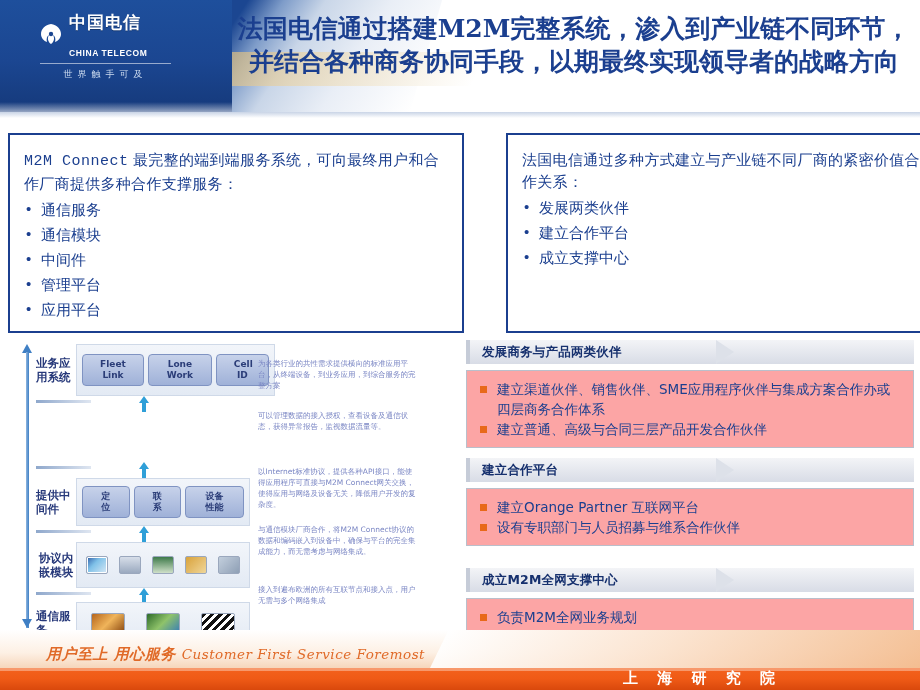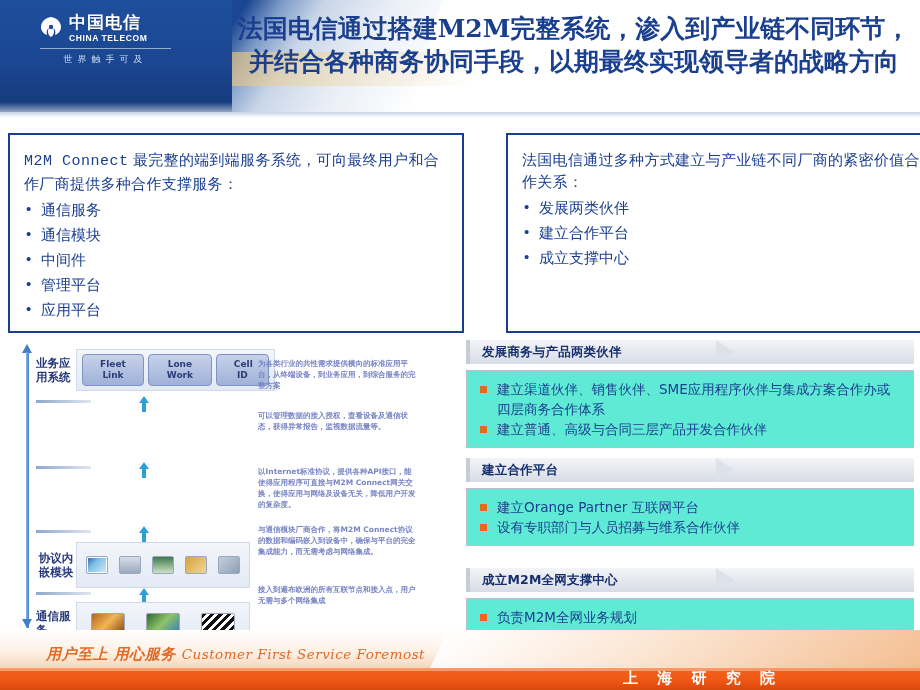--- a/index.html
+++ b/index.html
@@ -37,21 +37,21 @@
     background: linear-gradient(180deg,#c9d4e6,#ffffff); z-index:1;
   }
   .logo-wrap { position:absolute; left:38px; top:12px; width:135px; z-index:5; color:#fff; }
   .logo-row { display:flex; align-items:center; gap:5px; }
   .logo-mark { width:26px; height:26px; position:relative; flex:0 0 26px; }
   .logo-cn {
     font-family:"DejaVu Sans","Liberation Sans",sans-serif;
     font-size:17px; font-weight:bold; letter-spacing:1px; line-height:20px;
     text-shadow:0 1px 0 rgba(0,0,0,.25);
   }
-  .logo-en { font-size:8.5px; font-weight:bold; letter-spacing:.6px; margin-top:1px; }
+  .logo-en { font-size:8.5px; font-weight:bold; letter-spacing:.6px; margin-top:16px; }
   .logo-divider { height:1px; background:rgba(255,255,255,.55); margin:5px 2px 4px 2px; }
   .logo-tag {
     font-size:9px; letter-spacing:5px; color:#cddcf0; text-align:center;
     font-family:"DejaVu Sans","Liberation Sans",sans-serif;
   }
   .hdr-title {
     position:absolute; left:236px; top:12px; width:676px; z-index:6;
     color:#1b3f8f; font-size:25px; line-height:33px; font-weight:bold;
     font-family:"DejaVu Serif","Liberation Serif",serif;
     text-align:center;
@@ -125,42 +125,42 @@
   .ico.cam { background:linear-gradient(180deg,#d7dee9,#9aa9bf); }
   .ico.term{ background:linear-gradient(180deg,#3e7a4a,#cfe0c9); }
   .ico.pkg { background:linear-gradient(135deg,#d9a23b,#f0d79a); }
   .ico.srv { background:linear-gradient(135deg,#c3cfdd,#8e9fb5); }
   .ico.ph1 { width:34px;height:20px; background:linear-gradient(135deg,#b5651d,#f0b45a,#8c4a12);}
   .ico.ph2 { width:34px;height:20px; background:linear-gradient(135deg,#2f6b2a,#8fc36a,#3a7fb5);}
   .ico.ph3 { width:34px;height:20px; background:
       repeating-linear-gradient(135deg,#111 0 3px,#fff 3px 6px); }
 
   
-  .notes { position:absolute; left:258px; top:358px; width:160px; color:#7a86c4;font-weight:bold; }
+  .notes { position:absolute; left:258px; top:358px; width:160px; color:#7a86c4; }
   .note { font-size:7.5px; line-height:11px; margin-bottom:10px;
           font-family:"DejaVu Sans","Liberation Sans",sans-serif; }
 
   
   .panel { position:absolute; left:466px; width:448px; }
   .pbanner {
     position:relative; height:24px; background:linear-gradient(180deg,#f3f4f7,#d8dce6);
     border-left:4px solid #c6ccd8;
     display:flex; align-items:center; padding-left:12px;
   }
   .pbanner .ptxt {
     font-size:12.5px; font-weight:bold; color:#16306e; letter-spacing:.2px;
     font-family:"DejaVu Sans","Liberation Sans",sans-serif;
   }
   .pbanner .tip {
     position:absolute; left:246px; top:0; width:0;height:0;
     border-top:12px solid transparent; border-bottom:12px solid transparent;
     border-left:18px solid #dde1e9;
   }
   .pbody {
-    margin-top:6px; border:1px solid #b9bfcb; background:#5eead4;
+    margin-top:6px; border:1px solid #b9bfcb; background:#fca5a5;
     padding:8px 10px 8px 10px; min-height:56px;
   }
   .pbody ul { list-style:none; }
   .pbody li {
     position:relative; padding-left:20px; font-size:13.5px; line-height:20px;
     color:#1b3f8f;
     font-family:"DejaVu Sans","Liberation Sans",sans-serif;
   }
   .pbody li::before {
     content:""; position:absolute; left:3px; top:7px; width:7px; height:7px;
@@ -249,40 +249,48 @@
   </div>
 
   <div class="diagram">
 
     <div class="axis">
       <div class="ah"></div>
       <div class="line"></div>
       <div class="ah b"></div>
     </div>
 
-    <div class="layer" style="top:4px; height:52px;align-items:center;">
+    <div class="layer" style="top:4px; height:52px;">
       <div class="lbl">业务应用系统</div>
       <div class="bodyb">
         <div class="chip">Fleet Link</div>
         <div class="chip">Lone Work</div>
         <div class="chip">Cell ID</div>
       </div>
     </div>
     <div class="sep" style="top:60px;"></div>
     <div class="arrow-up" style="top:56px;">
         <b></b>
         <i></i>
       </div>
 
     <div class="sep" style="top:126px;"></div>
     <div class="arrow-up" style="top:122px;">
         <b></b>
         <i></i>
       </div>
 
+    <div class="layer" style="top:138px; height:48px;">
+      <div class="lbl">提供中间件</div>
+      <div class="bodyb">
+        <div class="chip">定位</div>
+        <div class="chip">联系</div>
+        <div class="chip">设备性能</div>
+      </div>
+    </div>
     <div class="sep" style="top:190px;"></div>
     <div class="arrow-up" style="top:186px;">
         <b></b>
         <i></i>
       </div>
 
     <div class="layer" style="top:202px; height:46px;text-align:center;">
       <div class="lbl">协议内嵌模块</div>
       <div class="bodyb">
         <div class="ico map"></div>

